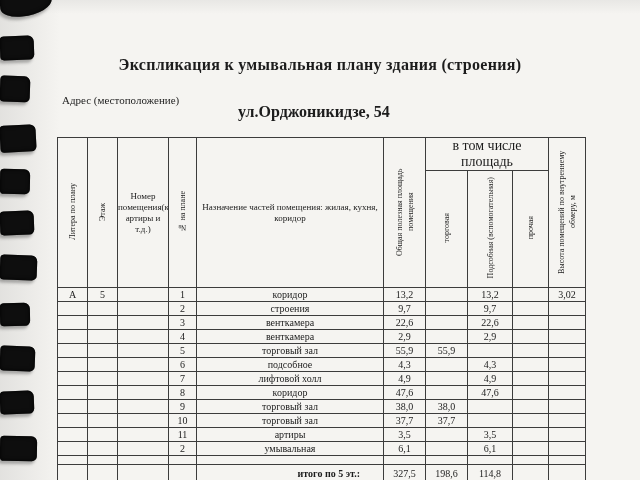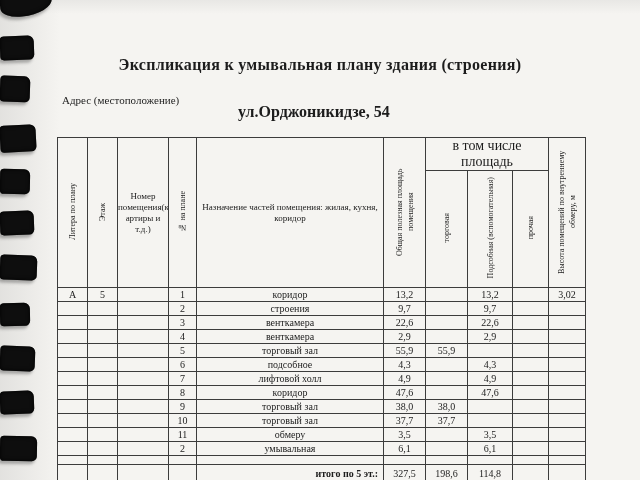--- a/index.html
+++ b/index.html
@@ -40,21 +40,21 @@
   .vt{writing-mode:vertical-rl;transform:rotate(180deg);
     font-size:8px;line-height:11px;display:inline-block;
     max-height:128px;white-space:normal;}
   th.hh{font-size:9px;line-height:11px;padding:1px 2px;}
   
   tr.r-data{height:14px;} tr.r-empty{height:9px;} tr.r-total{height:17px;} tr.r-cut{height:16px;}
   td.c-plan{font-weight:bold;}
   td.c-litera,td.c-floor{font-weight:bold;}
   td.c-purpose{text-align:left;padding-left:4px;}
   td.c-total,td.c-trade,td.c-aux,td.c-other,td.c-height{font-weight:bold;}
-  tr.r-total td.c-purpose{text-align:right;padding-right:5px;font-weight:bold;}
+  tr.r-total td.c-purpose{text-align:right;padding-right:23px;font-weight:bold;}
 </style>
 </head>
 <body>
 
 <div class="scan-shade"></div>
 
 <div class="binding">
   <div class="blob" style="top:-8px;height:24px;width:52px;transform:rotate(-6deg);border-radius:0 0 60% 40%;"></div>
   <div class="blob" style="top:36px;height:24px;width:34px;transform:rotate(-2deg);"></div>
   <div class="blob" style="top:76px;height:26px;width:30px;transform:rotate(2deg);"></div>
@@ -221,21 +221,21 @@
         <td class="c-trade">37,7</td>
         <td class="c-aux"></td>
         <td class="c-other"></td>
         <td class="c-height"></td>
       </tr>
       <tr class="r-data">
         <td class="c-litera"></td>
         <td class="c-floor"></td>
         <td class="c-room"></td>
         <td class="c-plan">11</td>
-        <td class="c-purpose">обмеру</td>
+        <td class="c-purpose">артиры</td>
         <td class="c-total">3,5</td>
         <td class="c-trade"></td>
         <td class="c-aux">3,5</td>
         <td class="c-other"></td>
         <td class="c-height"></td>
       </tr>
       <tr class="r-data">
         <td class="c-litera"></td>
         <td class="c-floor"></td>
         <td class="c-room"></td>

